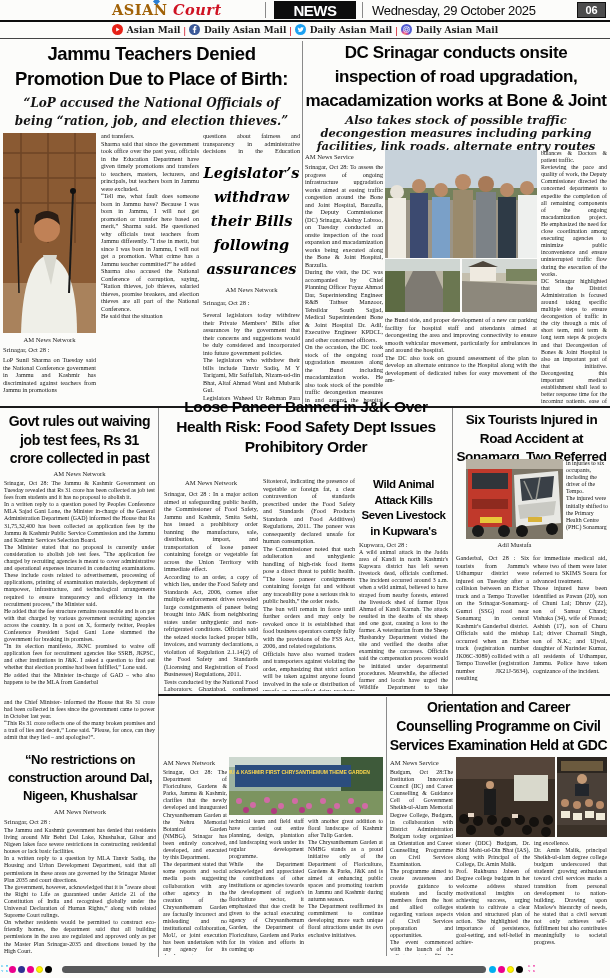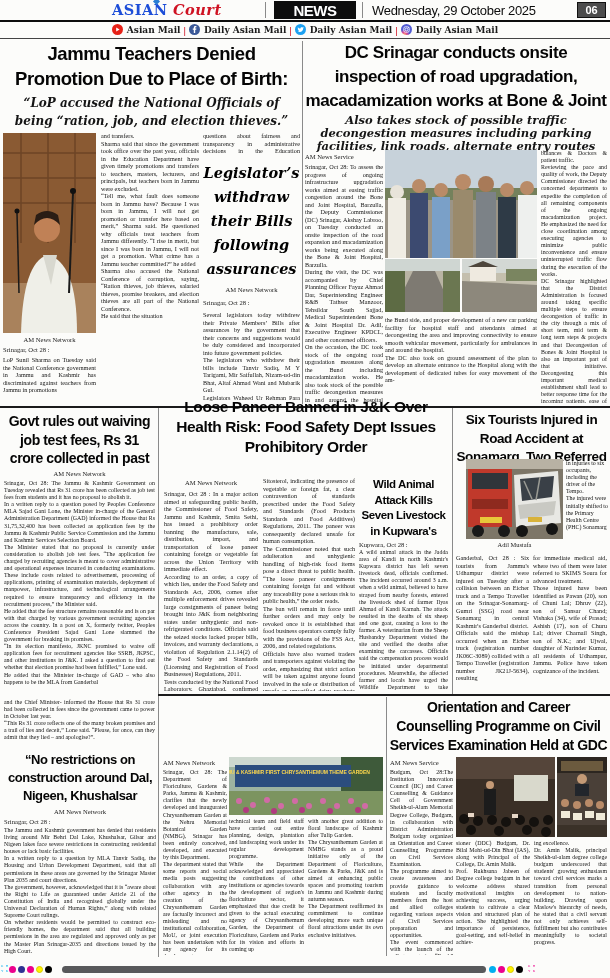--- a/index.html
+++ b/index.html
@@ -23,21 +23,21 @@
 .dot{width:7px;height:7px;border-radius:50%;display:inline-block}
 svg{display:block}
 </style>
 </head>
 <body>
 
 <div id="page">
 
   <div class="abs" style="left:112px;top:1px;width:150px;height:18px;font-family:'DejaVu Serif',serif;font-weight:700;font-size:14.5px;letter-spacing:0.5px">
     <span style="position:absolute;left:42px;top:-2px;width:5px;height:5px;background:#2a7fd4;transform:rotate(45deg)"></span>
-    <span style="color:#1d4ed8">ASIAN</span>
+    <span style="color:#a16207">ASIAN</span>
     <span style="color:#cf1222;font-style:italic">Court</span>
   </div>
   <div class="abs vr" style="left:265px;top:2px;height:16px"></div>
   <div class="abs" style="left:274px;top:1px;width:82px;height:18px;background:#0d0d0d;color:#fff;font-family:'Liberation Sans',sans-serif;font-weight:700;font-size:15px;letter-spacing:-0.5px;display:flex;align-items:center;justify-content:center">NEWS</div>
   <div class="abs vr" style="left:362px;top:2px;height:16px"></div>
   <div class="abs" style="left:372px;top:3px;width:190px;height:14px;font-family:'Liberation Sans',sans-serif;font-weight:400;font-size:13px;letter-spacing:-0.3px;color:#0c0c0c;">Wednesday, 29 October 2025</div>
   <div class="abs" style="left:577px;top:2px;width:29px;height:16px;background:#4c4c4c;border:1.5px solid #111;color:#fff;font-family:'Liberation Sans',sans-serif;font-weight:700;font-size:11px;display:flex;align-items:center;justify-content:center">06</div>
   <div class="abs" style="left:0;top:19.5px;width:610px;height:2.6px;background:#0d0d0d"></div>
 
   <div class="abs" style="left:0;top:23px;width:610px;height:13px;display:flex;align-items:center;justify-content:center">

